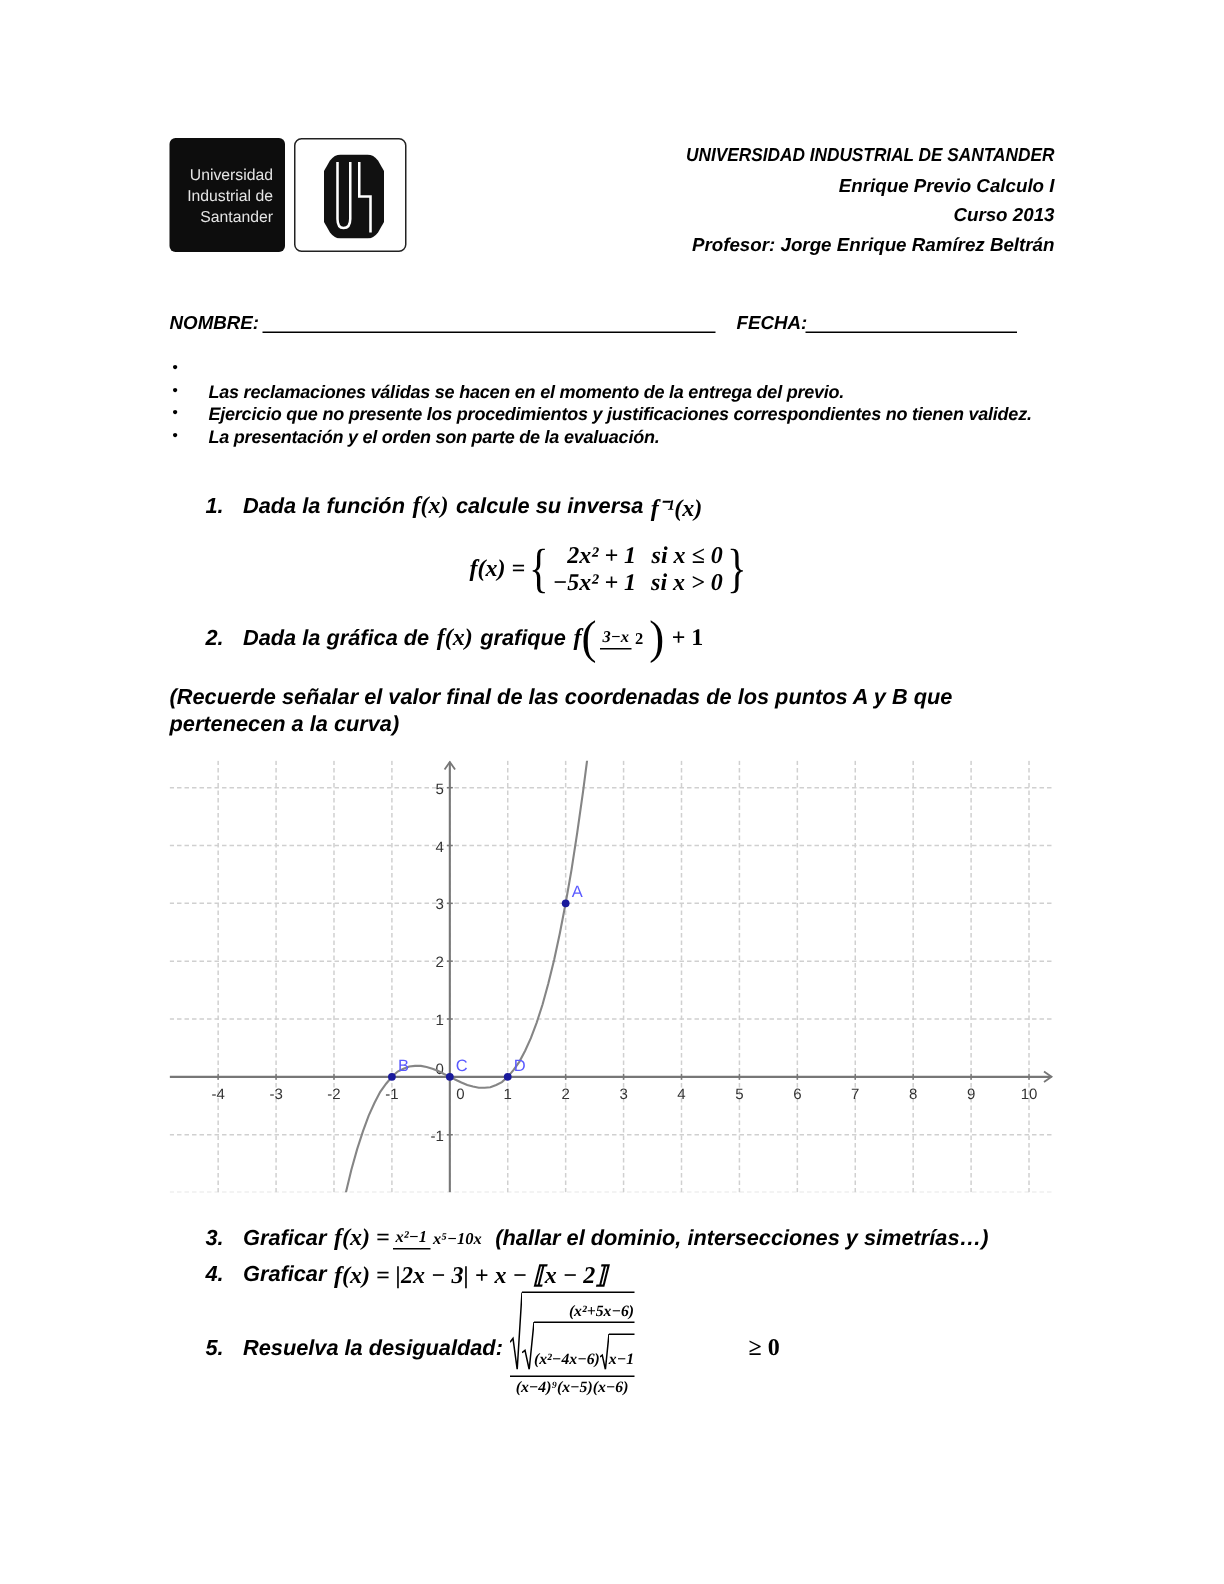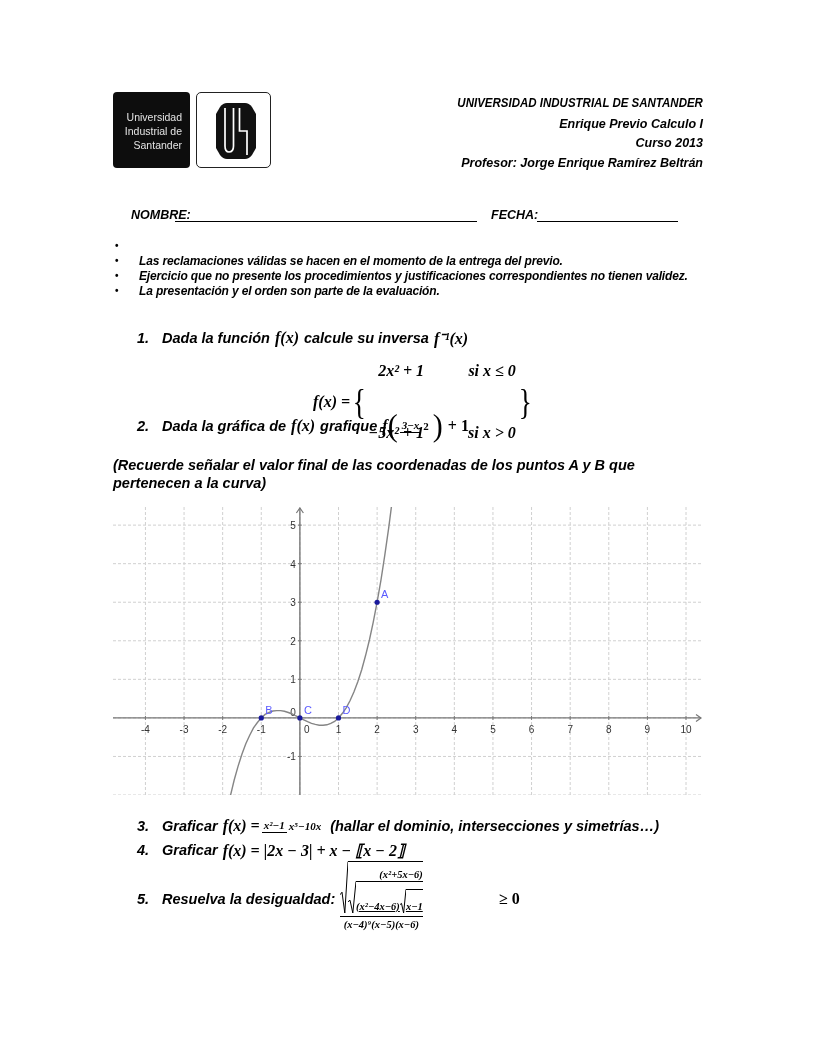--- a/index.html
+++ b/index.html
@@ -26,40 +26,40 @@
   .q .sp{display:inline-block;width:5px;}
   .m{font-family:"Liberation Serif",serif;font-style:italic;font-weight:bold;font-size:16px;}
   .mu{font-family:"Liberation Serif",serif;font-style:normal;font-weight:bold;font-size:16px;}
   .frac{display:inline-flex;flex-direction:row;align-items:center;margin:0 2px;font-family:"Liberation Serif",serif;font-style:italic;font-weight:bold;}
   .frac .fn{border-bottom:1px solid #000;padding:0 2px;line-height:1.15;}
   .frac .fd{line-height:1.15;padding:0 2px;}
   .bigparen{font-family:"Liberation Serif",serif;font-weight:normal;font-style:normal;font-size:30px;line-height:1;display:inline-block;transform:scaleY(1.05);}
   
   #piecewise{position:absolute;left:313px;top:362px;display:flex;align-items:center;}
   #piecewise .brace{font-family:"Liberation Serif",serif;font-size:34px;font-weight:normal;line-height:1;display:inline-block;transform:scaleX(0.8) scaleY(1.05);margin:0 1px;}
-  #piecewise .cases{display:grid;grid-template-columns:auto auto;column-gap:10px;row-gap:0;gap:44px;}
+  #piecewise .cases{display:grid;grid-template-columns:auto auto;column-gap:10px;row-gap:0;}
   #piecewise .cases span{text-align:right;line-height:18px;}
   
   .note{position:absolute;left:113px;font:italic bold 14.5px "Liberation Sans",sans-serif;white-space:nowrap;line-height:18px;}
   
   #graph{position:absolute;left:113px;top:507px;width:590px;height:288px;overflow:hidden;}
   #graph svg{display:block;overflow:hidden;}
   .grid{stroke:#d0d0d0;stroke-width:1;stroke-dasharray:3 2;}
   .axis{stroke:#777;stroke-width:1.4;}
   .arrow{fill:none;stroke:#777;stroke-width:1.2;}
   .tick{stroke:#777;stroke-width:1;}
   .lbl{font:10px "Liberation Sans",sans-serif;fill:#333;}
   .curve{fill:none;stroke:#858585;stroke-width:1.4;}
   .pt{fill:#1a1a9c;}
   .ptlbl{font:11px "Liberation Sans",sans-serif;fill:#5a5aff;}
   
   .rad{display:inline-flex;align-items:stretch;}
   .rad > svg{width:8px;height:auto;flex:none;align-self:stretch;}
   .rad-body{display:inline-flex;align-items:flex-end;border-top:1px solid #000;}
-  .pt7{padding-top:7px;flex-direction:column;} .pt4{padding-top:4px;text-decoration:underline;} .pt1{padding-top:1px;}
+  .pt7{padding-top:7px;flex-direction:column;} .pt4{padding-top:4px;} .pt1{padding-top:1px;}
   #q5-frac{position:absolute;left:340px;top:861px;display:flex;flex-direction:column;align-items:center;font-family:"Liberation Serif",serif;font-style:italic;font-weight:bold;font-size:10.5px;}
   #q5-frac .fn{border-bottom:1px solid #000;line-height:12px;}
   #q5-frac .fd{line-height:16px;}
 </style>
 </head>
 <body>
 
 <div id="page">
 
   <div id="logo-black">
@@ -73,21 +73,21 @@
       <path d="M9,5 V43 Q9,49 13,49 Q17.5,49 17.5,43 V5" stroke="#fff" stroke-width="1.7" fill="none"></path>
       <path d="M23.5,5 V28 H31 V52" stroke="#fff" stroke-width="1.7" fill="none"></path>
     </svg>
   </div>
 
   <div class="hdr first" style="top:95px;">UNIVERSIDAD INDUSTRIAL DE SANTANDER</div>
   <div class="hdr" style="top:116px;">Enrique Previo Calculo I</div>
   <div class="hdr" style="top:135px;">Curso 2013</div>
   <div class="hdr" style="top:155px;">Profesor: Jorge Enrique Ramírez Beltrán</div>
 
-  <div class="abs form-label" style="left:131px;top:207px;">NOMBRE:</div>
+  <div class="abs form-label" style="left:113px;top:207px;">NOMBRE:</div>
   <div class="blank" style="left:175px;top:209px;width:302px;"><span></span></div>
   <div class="abs form-label" style="left:491px;top:207px;">FECHA:</div>
   <div class="blank" style="left:537px;top:209px;width:141px;"><span></span></div>
 
   <div class="rule" style="top:238px;">
     <span class="bul">•</span>
   </div>
   <div class="rule" style="top:253px;">
     <span class="bul">•</span>
     <span class="txt">Las reclamaciones válidas se hacen en el momento de la entrega del previo.</span>

